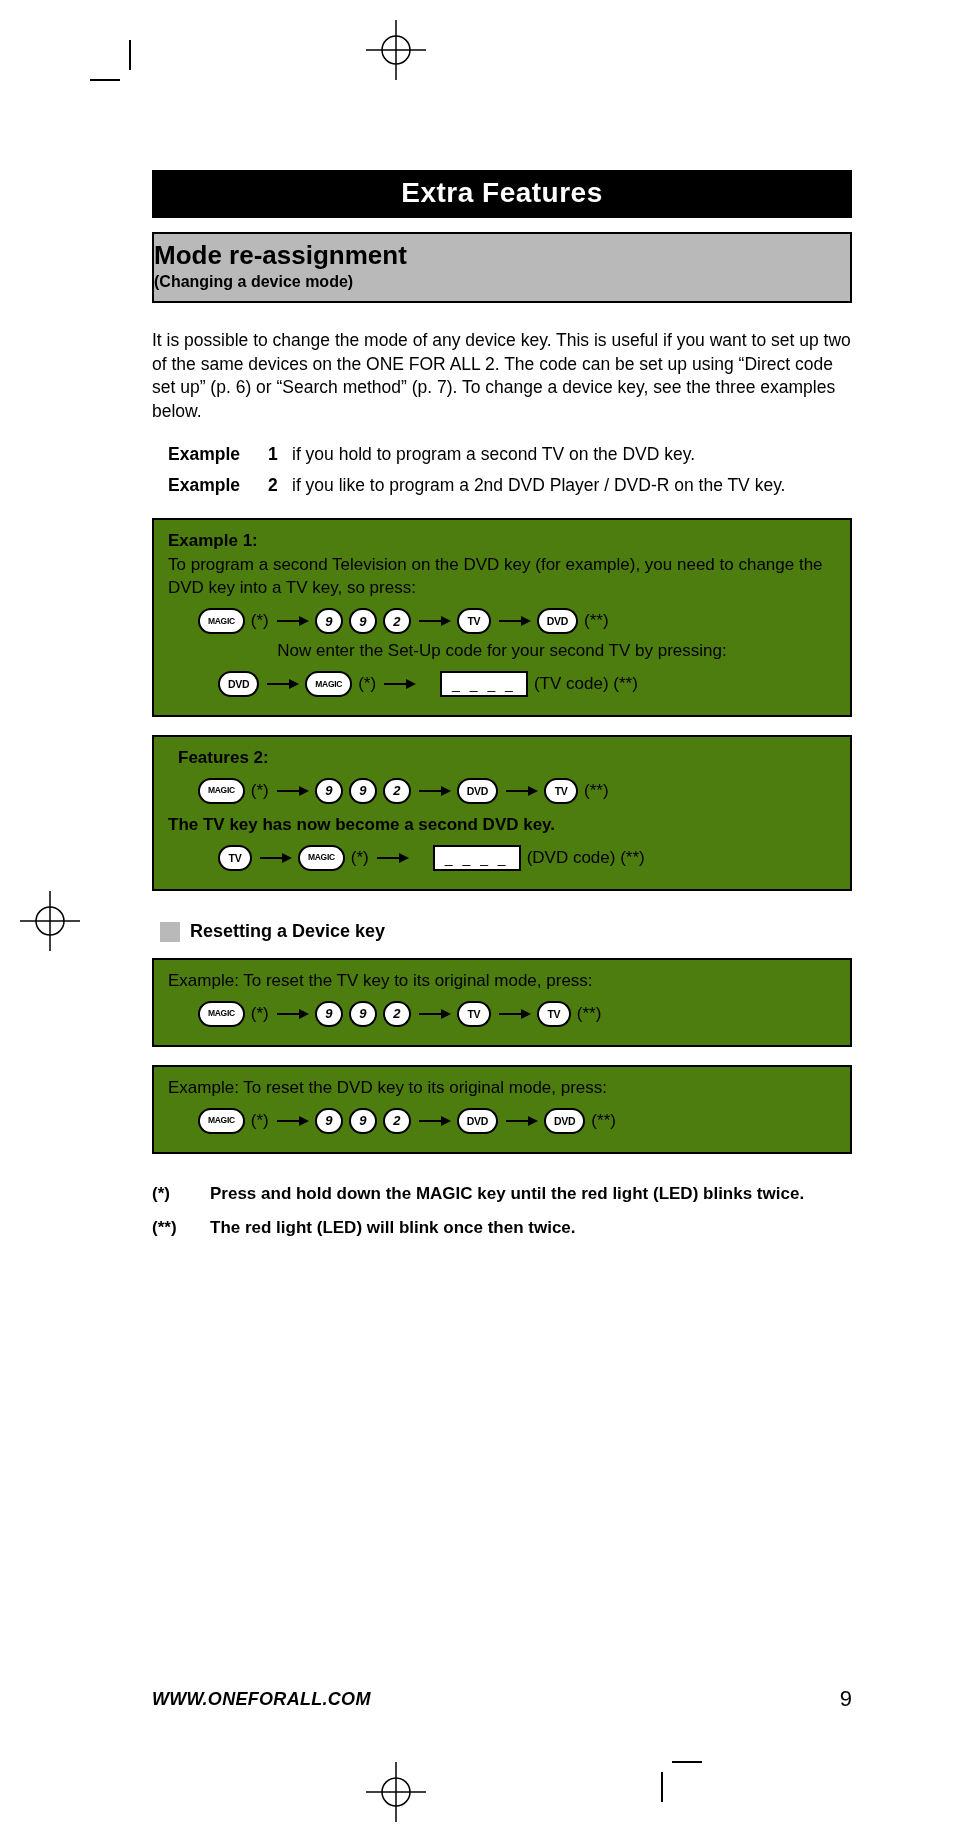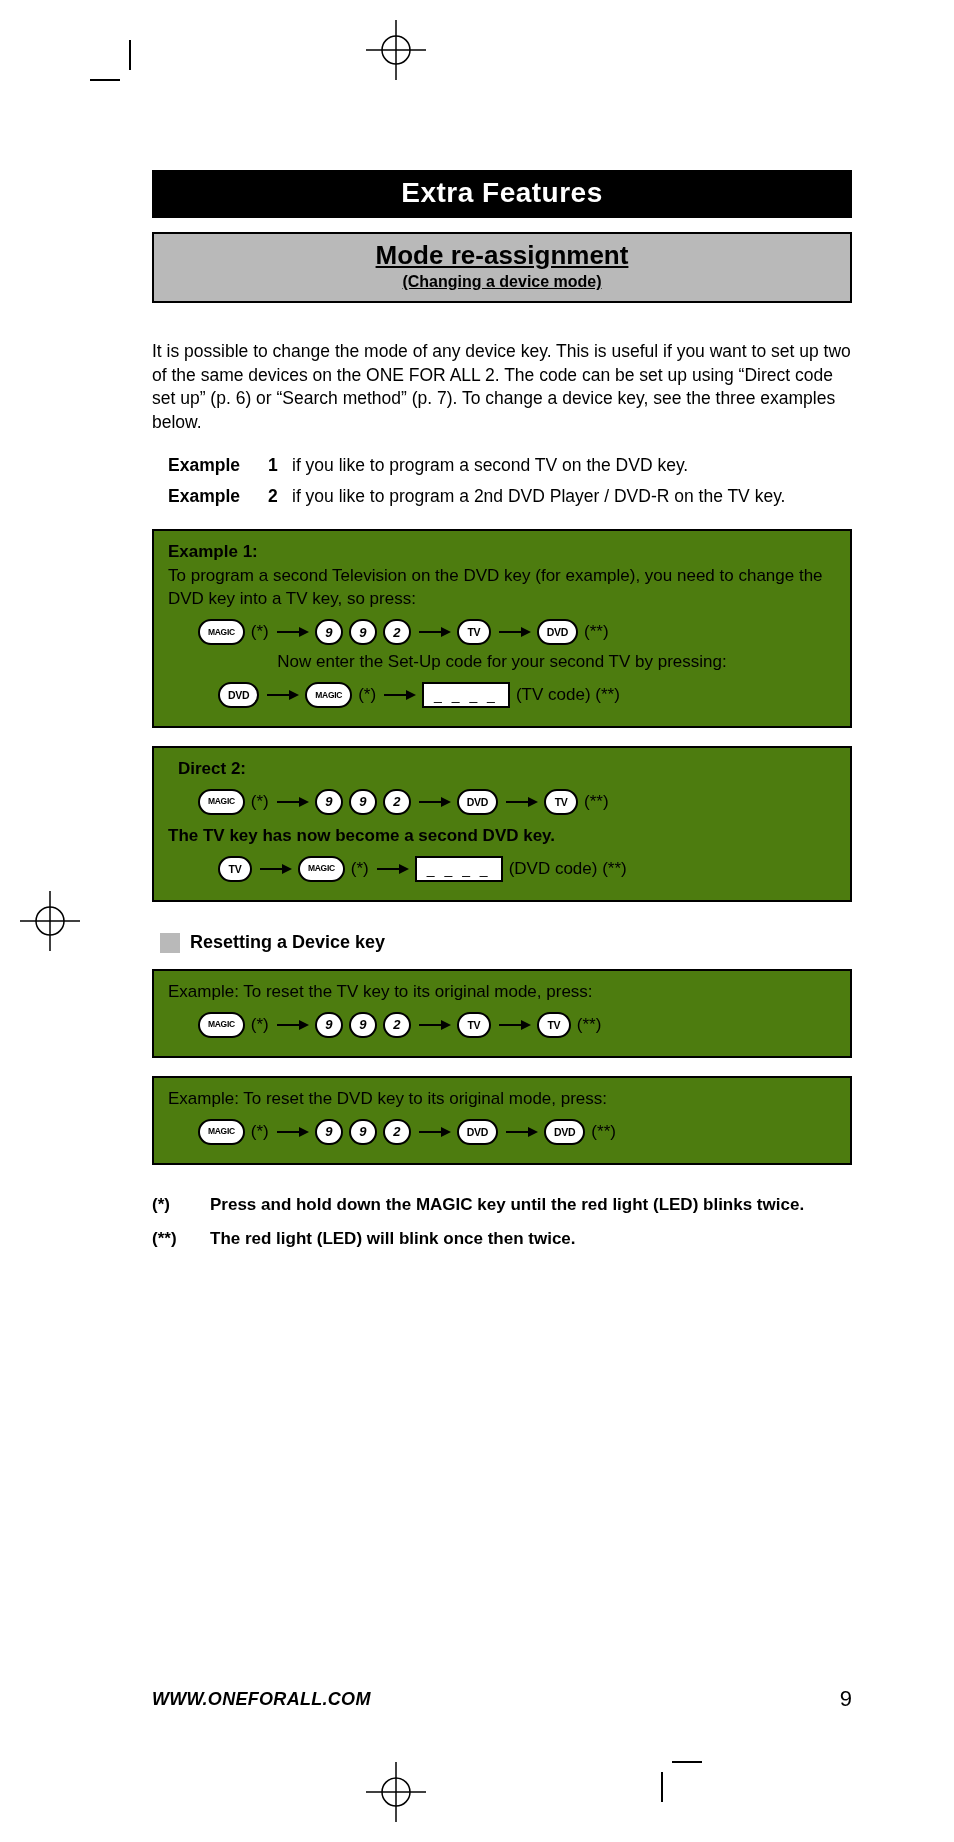--- a/index.html
+++ b/index.html
@@ -36,24 +36,22 @@
     text-align: center;
     padding: 6px 0 8px 0;
     font-size: 28px;
     letter-spacing: 0.5px;
     margin-bottom: 14px;
     border: 1px solid #000;
   }
   .sub-bar {
     background: #b9b9b9;
     border: 2px solid #000;
-    text-align: center;
     padding: 6px 0 10px 0;
-    margin-bottom: 37px;
-    text-decoration: underline;
+    margin-bottom: 26px;
   }
   .sub-bar .sub1 {
     font-weight: 800;
     font-size: 26px;
   }
   .sub-bar .sub2 {
     font-weight: 700;
     font-size: 16px;
     margin-top: 2px;
   }
@@ -115,20 +113,21 @@
   .codebox {
     display:inline-flex;
     align-items:center;
     justify-content:center;
     height:26px;
     border: 2px solid #000;
     background:#fff;
     padding: 0 10px;
     font-size:14px;
     letter-spacing: 3px;
+    margin-left: 18px;
   }
   .arrow svg { display:block;}
   .box .line2 { text-align:center; margin-top:6px;}
 
   .section-h {
     display:flex;
     align-items:center;
     gap:10px;
     margin: 30px 0 16px 8px;
     font-weight: 800;
@@ -196,21 +195,21 @@
       <div class="sub1">Mode re-assignment</div>
       <div class="sub2">(Changing a device mode)</div>
     </div>
 
     <div class="intro">It is possible to change the mode of any device key. This is useful if you want to set up two of the same devices on the ONE FOR ALL 2. The code can be set up using “Direct code set up” (p. 6) or “Search method” (p. 7). To change a device key, see the three examples below.</div>
 
     <div class="ex-list">
       <div class="row">
         <span class="lbl">Example</span>
         <span class="n">1</span>
-        <span class="t">if you like to program a second TV on the DVD key.</span>
+        <span class="t">if you hold to program a second TV on the DVD key.</span>
       </div>
       <div class="row">
         <span class="lbl">Example</span>
         <span class="n">2</span>
         <span class="t">if you like to program a 2nd DVD Player / DVD-R on the TV key.</span>
       </div>
     </div>
 
     <div class="box">
       <div class="hdr">Example 1:</div>
@@ -259,21 +258,21 @@
               <line x1="2" y1="7" x2="26" y2="7" stroke="#000" stroke-width="2"></line>
               <polygon points="24,2 34,7 24,12" fill="#000"></polygon>
             </svg>
           </span>
         <span class="codebox">_ _ _ _</span>
         <span class="note">(TV code) (**)</span>
       </div>
     </div>
 
     <div class="box">
-      <div class="hdr" style="margin-left:10px">Direct 2:</div>
+      <div class="hdr" style="margin-left:10px">Features 2:</div>
       <div class="seq">
         <span class="pill magic">MAGIC</span>
         <span class="note">(*)</span>
         <span class="arrow">
             <svg width="34" height="14">
               <line x1="2" y1="7" x2="26" y2="7" stroke="#000" stroke-width="2"></line>
               <polygon points="24,2 34,7 24,12" fill="#000"></polygon>
             </svg>
           </span>
         <span class="pill num">9</span>

